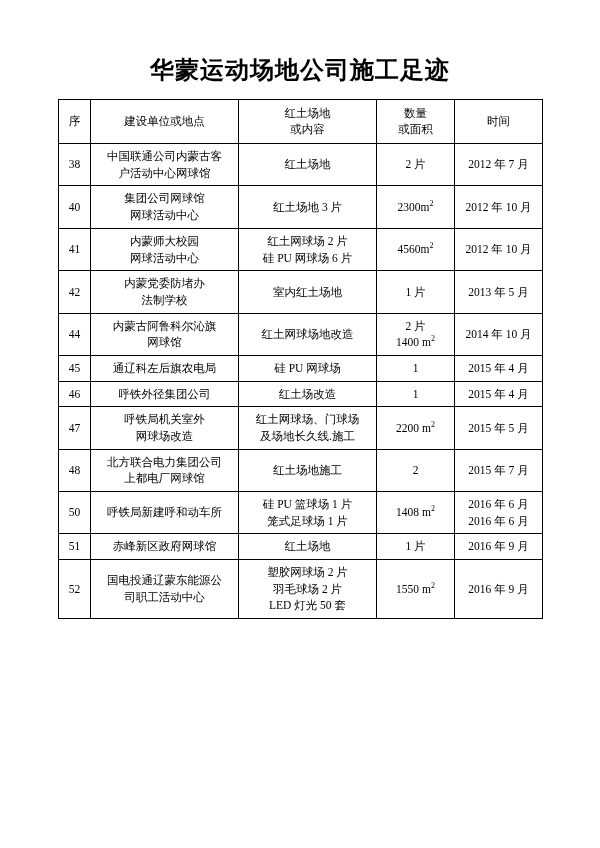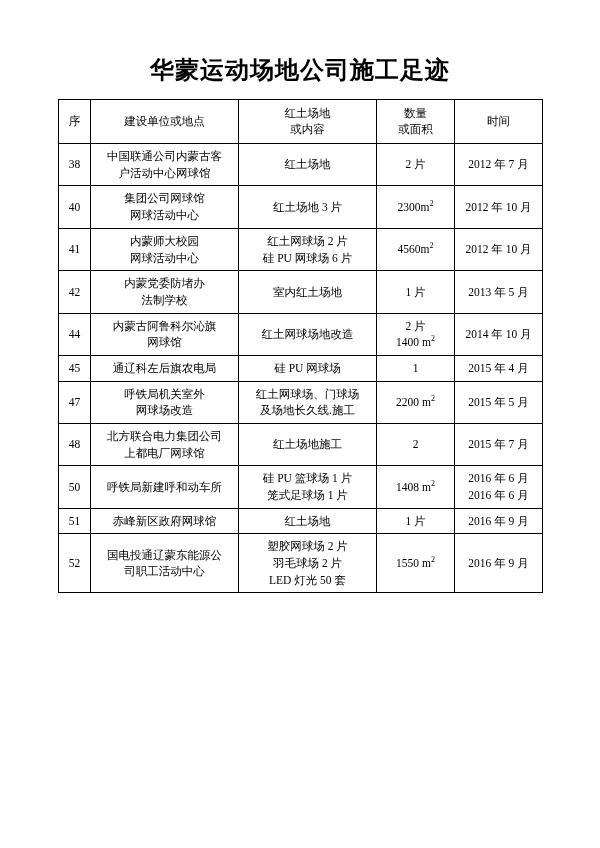--- a/index.html
+++ b/index.html
@@ -182,20 +182,35 @@
             <div>硅 PU 网球场</div>
           </td>
           <td class="cell-lines">
             <div>1</div>
           </td>
           <td class="cell-lines">
             <div>2015 年 4 月</div>
           </td>
         </tr>
         <tr>
+          <td>46</td>
+          <td class="cell-lines">
+            <div>呼铁外径集团公司</div>
+          </td>
+          <td class="cell-lines">
+            <div>红土场改造</div>
+          </td>
+          <td class="cell-lines">
+            <div>1</div>
+          </td>
+          <td class="cell-lines">
+            <div>2015 年 4 月</div>
+          </td>
+        </tr>
+        <tr>
           <td>47</td>
           <td class="cell-lines">
             <div>呼铁局机关室外</div>
             <div>网球场改造</div>
           </td>
           <td class="cell-lines">
             <div>红土网球场、门球场</div>
             <div>及场地长久线.施工</div>
           </td>
           <td class="cell-lines">

